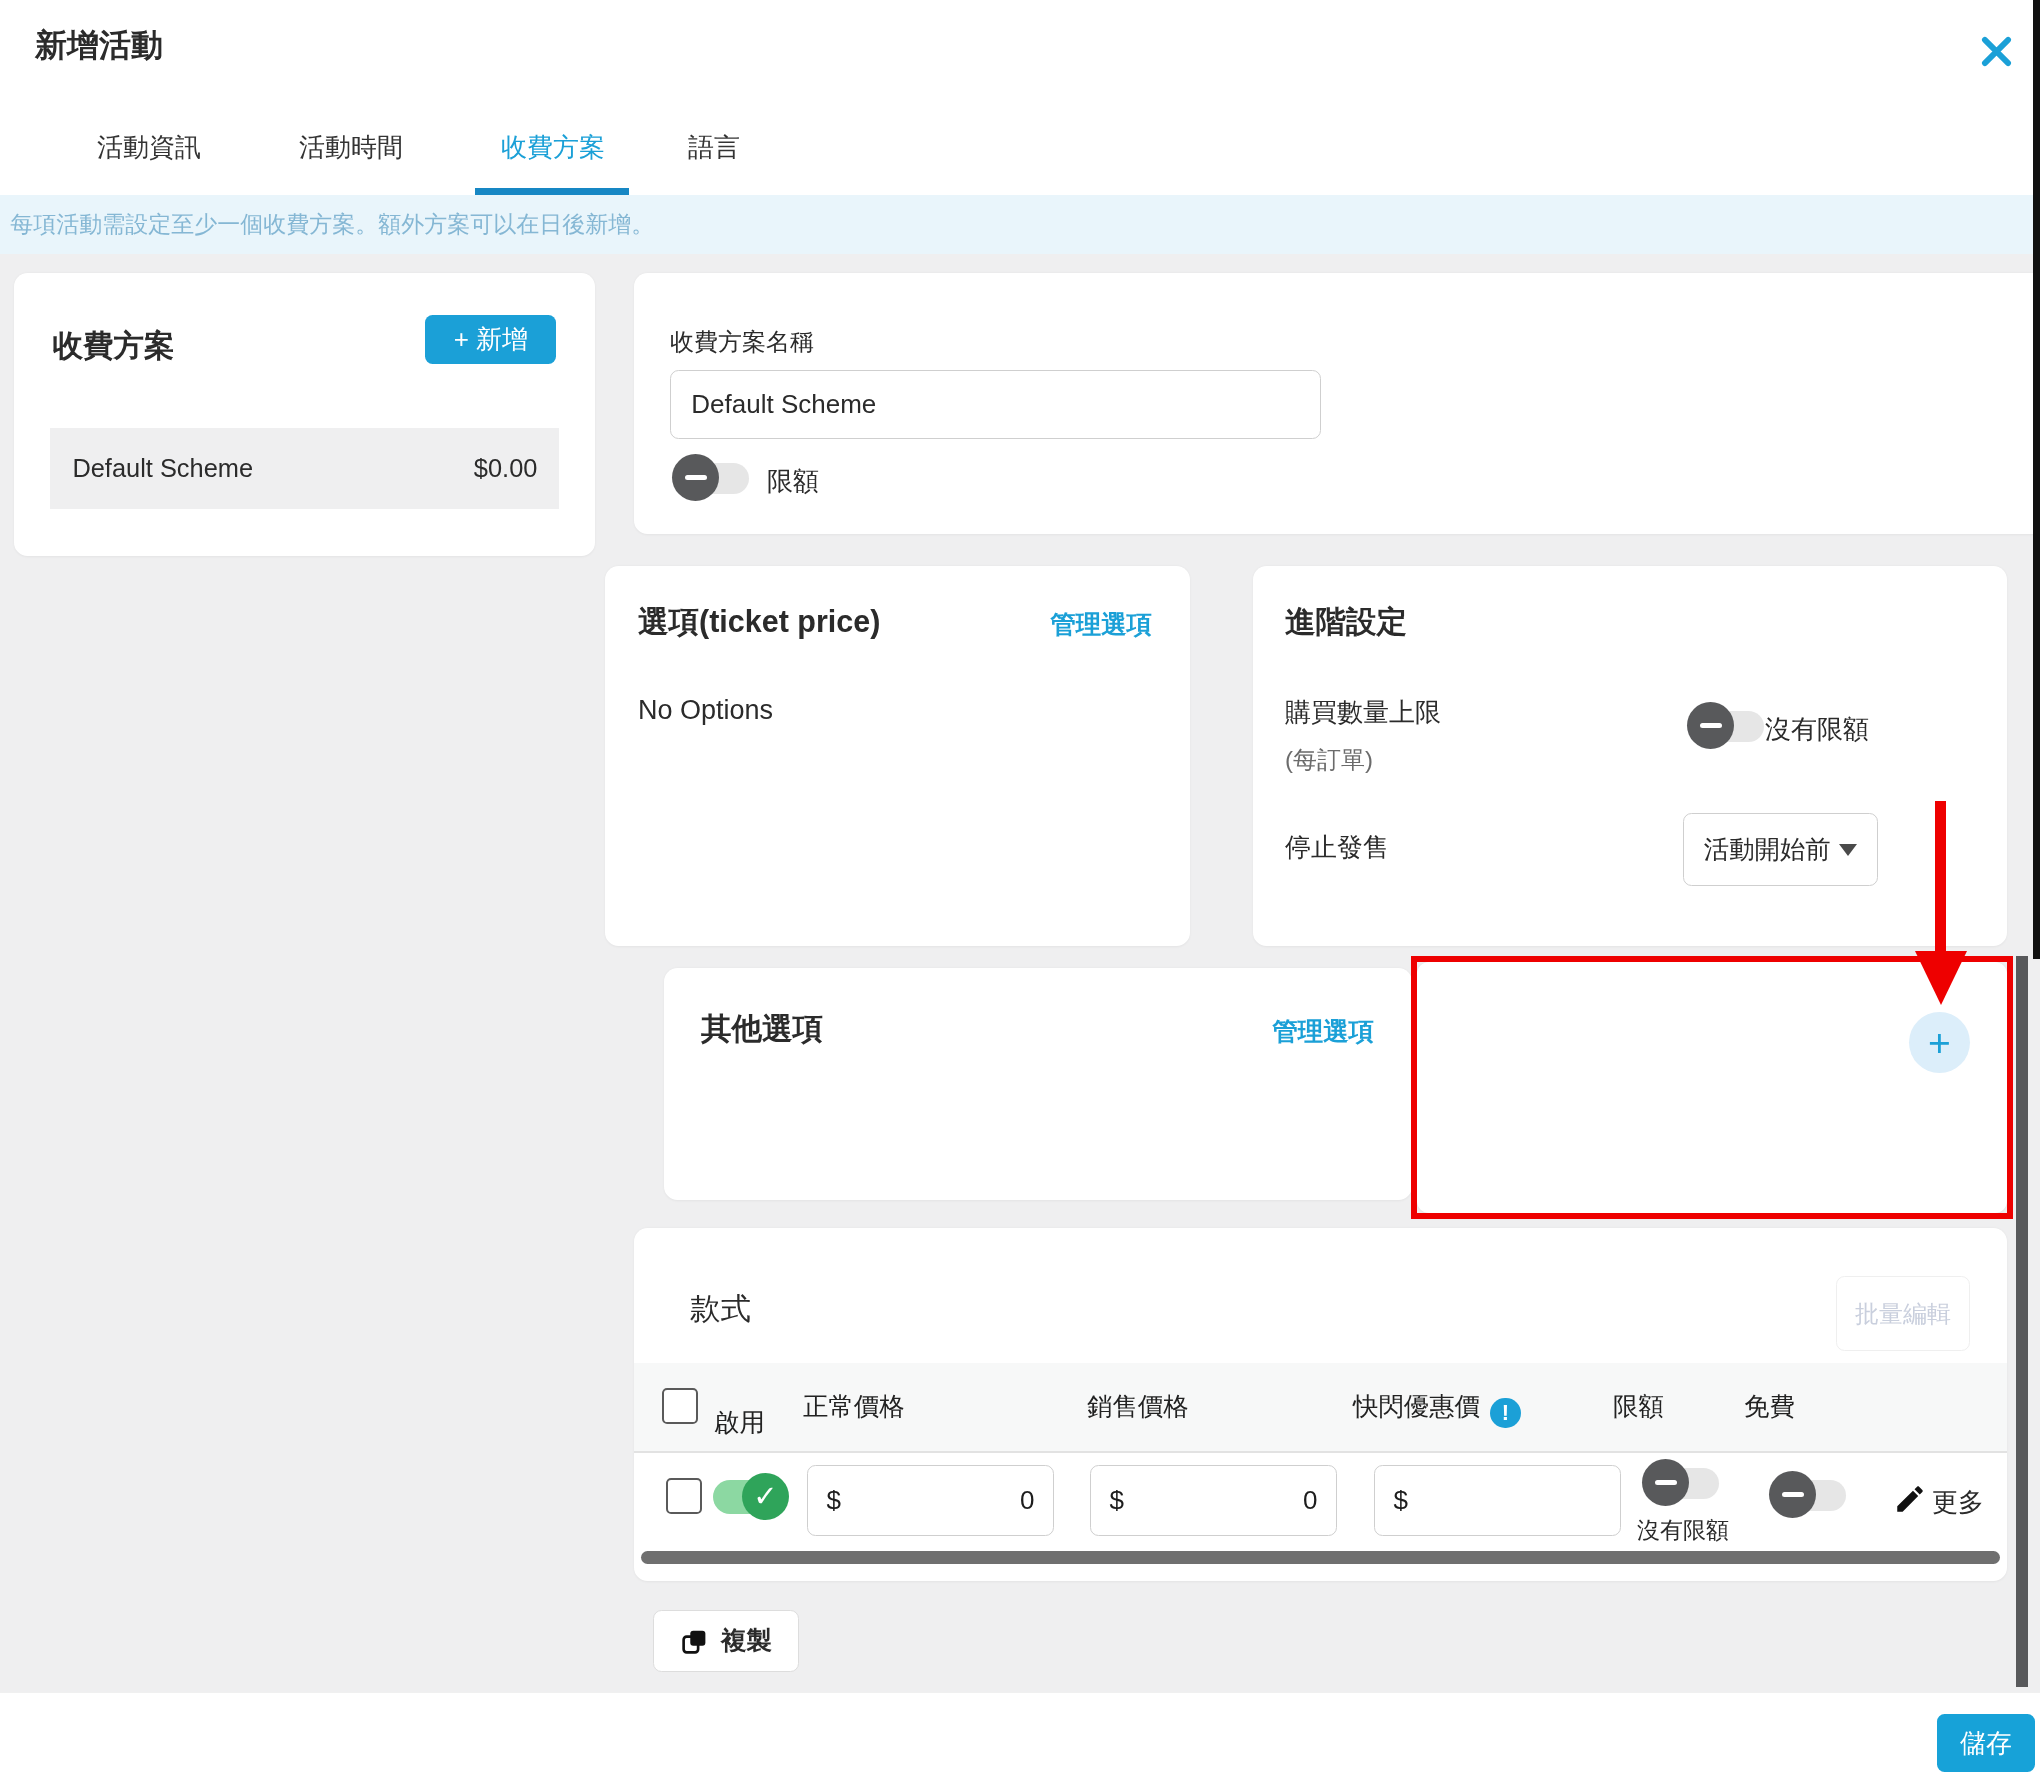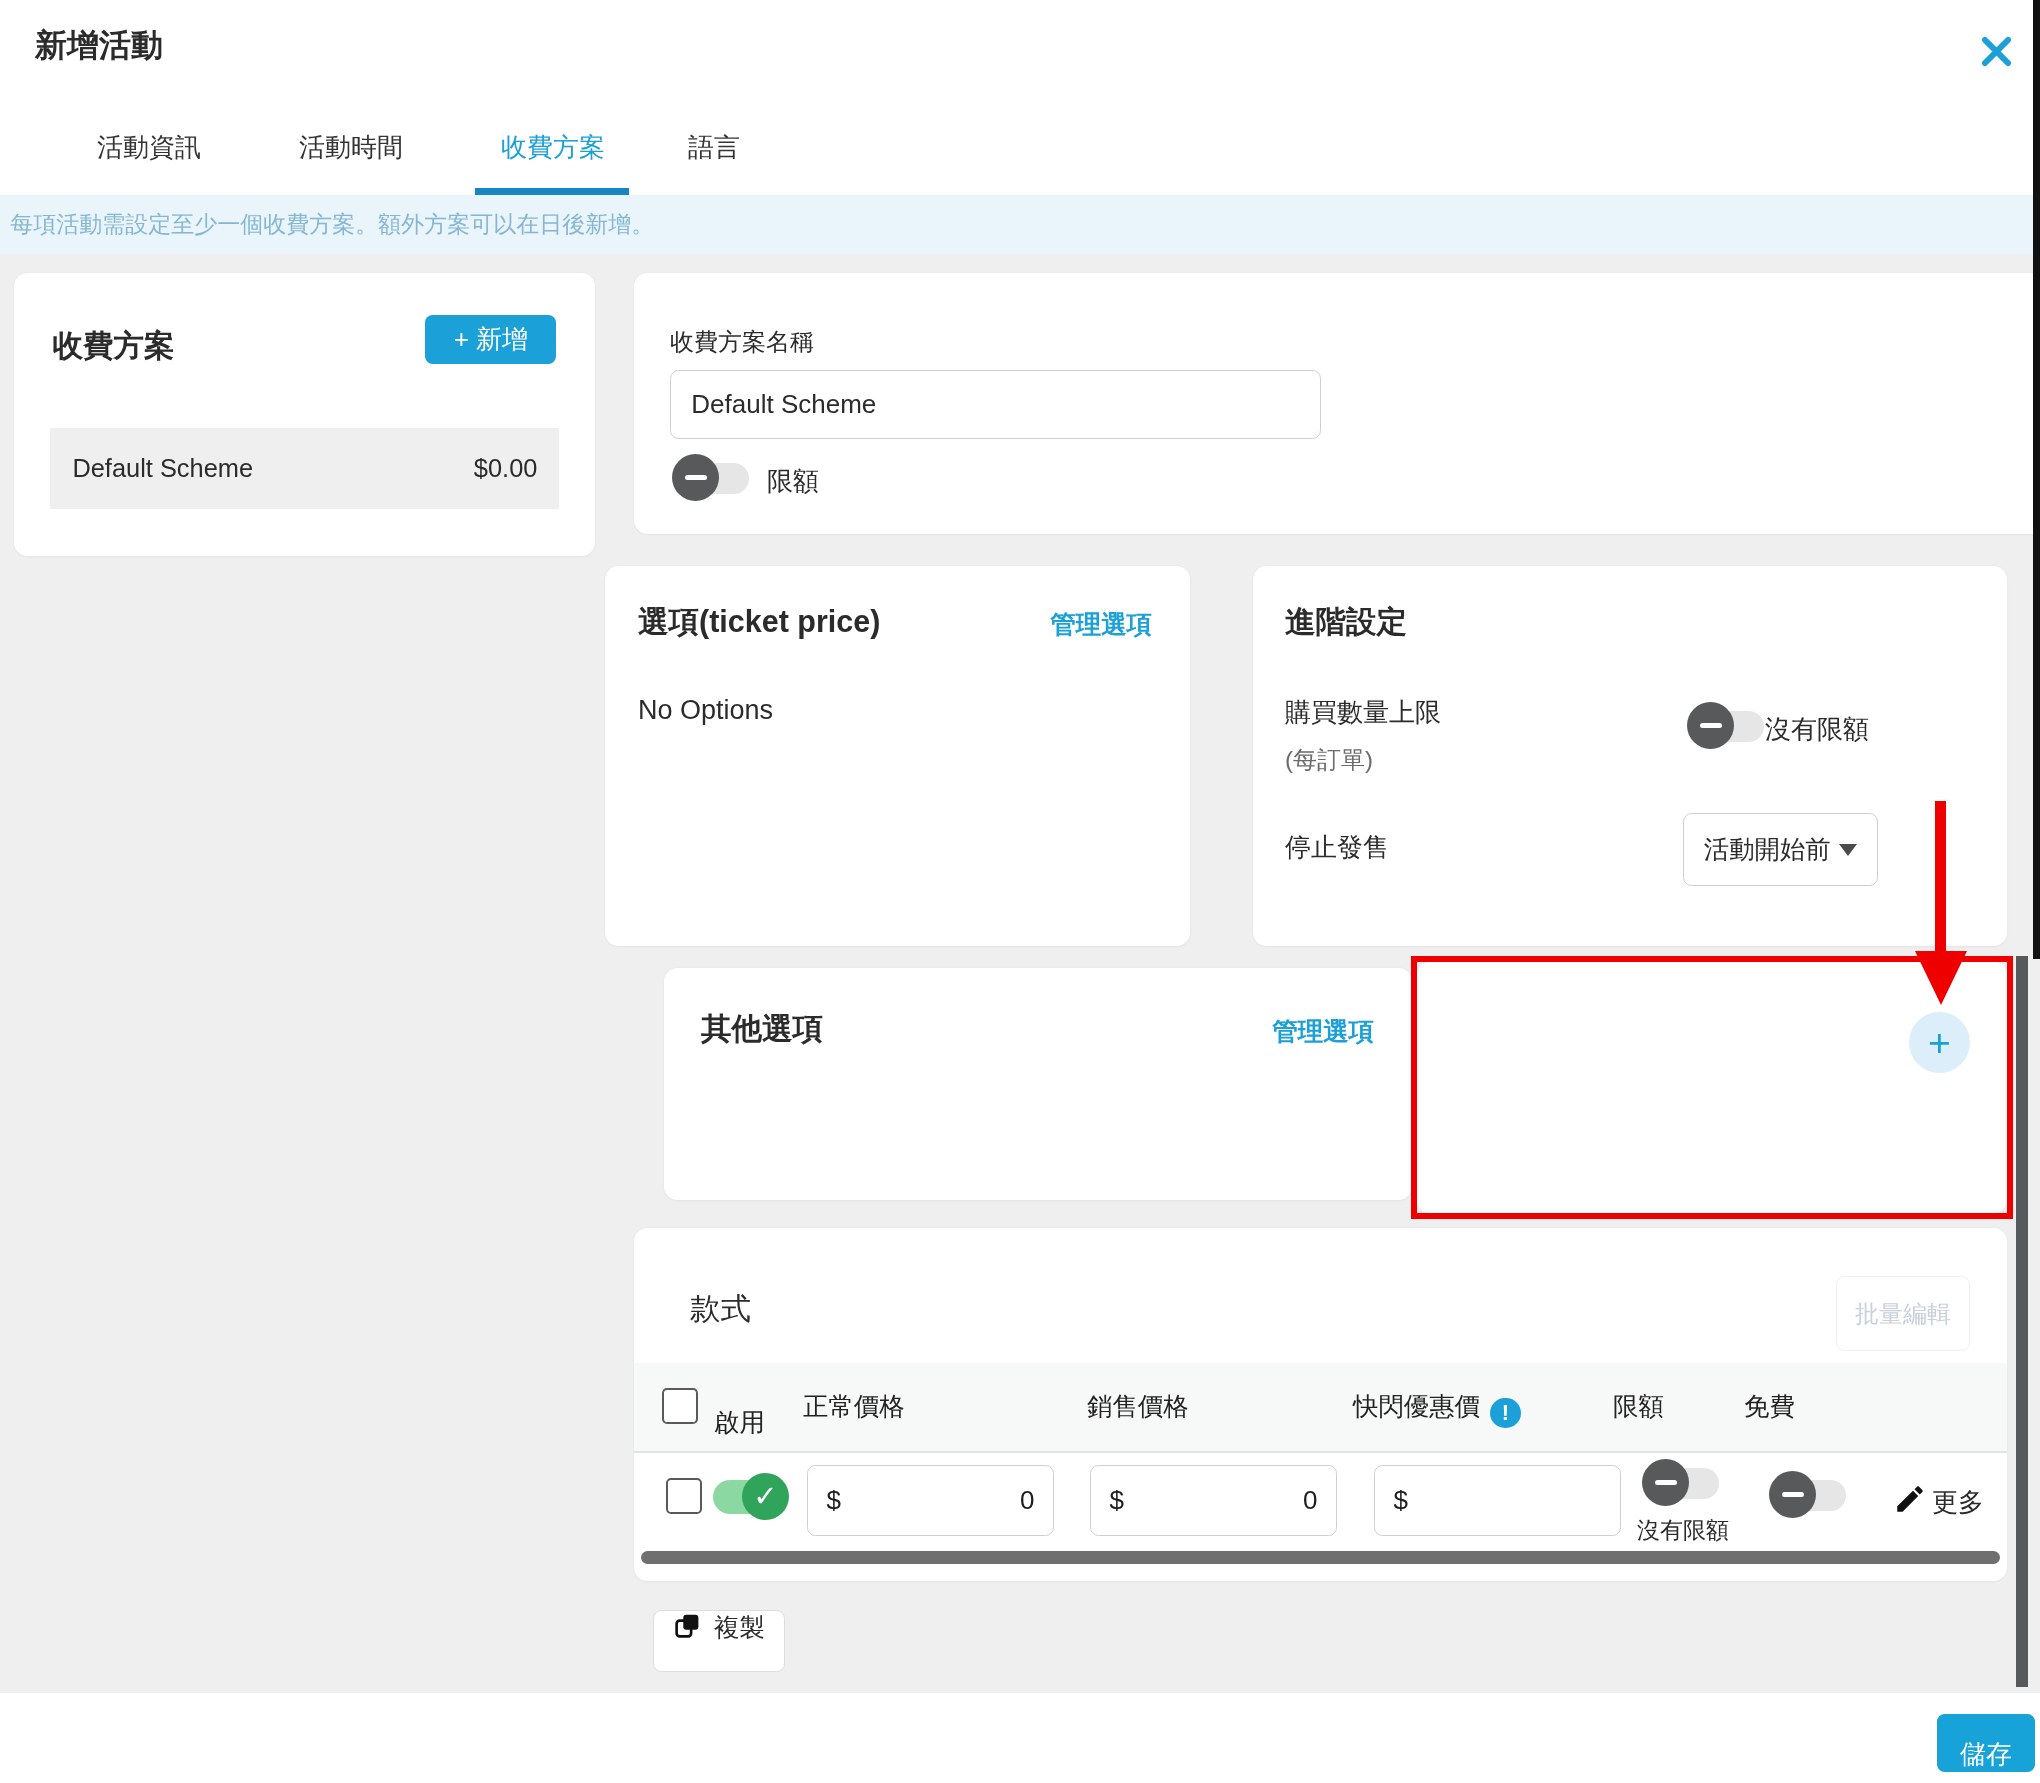--- a/index.html
+++ b/index.html
@@ -190,34 +190,34 @@
   </div>
   <div class="abs" style="left:1893px;top:1482px;width:34px;height:34px;">
     <svg width="34" height="34" viewBox="0 0 24 24">
         <path fill="#111" d="M3 17.2V21h3.8L17.8 9.9l-3.7-3.7L3 17.2zM20.7 7c.4-.4.4-1 0-1.4l-2.3-2.3c-.4-.4-1-.4-1.4 0l-1.8 1.8 3.7 3.7L20.7 7z"></path>
       </svg>
   </div>
   <div class="abs" style="left:1932px;top:1485px;font-size:26px;cursor:pointer;">更多</div>
 
   <div class="abs" style="left:641px;top:1551px;width:1359px;height:12.7px;border-radius:6.8px;background:#6f6f6f;"></div>
 
-  <div class="abs" style="left:653px;top:1610px;width:132px;height:62px;background:#fff;border:1.7px solid #ddd;border-radius:8.5px;
-       display:flex;justify-content:center;cursor:pointer;box-sizing:border-box;">
+  <div class="abs" style="left:653px;top:1610px;width:146px;height:62px;background:#fff;border:1.7px solid #ddd;border-radius:8.5px;
+       display:flex;align-items:center;justify-content:center;cursor:pointer;box-sizing:border-box;font-weight:bold;">
     <span style="width:29px;height:29px;margin-right:12px;display:inline-block;">
       <svg width="29" height="29" viewBox="0 0 24 24">
           <rect x="3" y="8" width="12" height="13" rx="2.5" fill="none" stroke="#111" stroke-width="2.2"></rect>
           <rect x="8.5" y="3" width="12.5" height="12.5" rx="2.5" fill="#111"></rect>
         </svg>
     </span>
     <span style="font-size:25.4px;">複製</span>
   </div>
 
   <div class="abs" style="left:0;top:1692px;width:2040px;height:92px;background:#fff;border-top:1.7px solid #f0f0f0;"></div>
   <div class="abs" style="left:1937px;top:1714px;width:98px;height:58px;background:#17a2d8;border-radius:7.6px;cursor:pointer;
-       display:flex;align-items:flex-end;justify-content:center;color:#fff;font-size:26px;">
+       display:flex;align-items:center;justify-content:center;color:#fff;font-size:26px;">
     <span>儲存</span>
   </div>
 
   <div class="abs" style="left:2033px;top:0;width:6.8px;height:959px;background:#111;"></div>
   <div class="abs" style="left:2016px;top:956px;width:12px;height:731px;background:#58595b;"></div>
 
 </div>
 
 
 </body></html>

